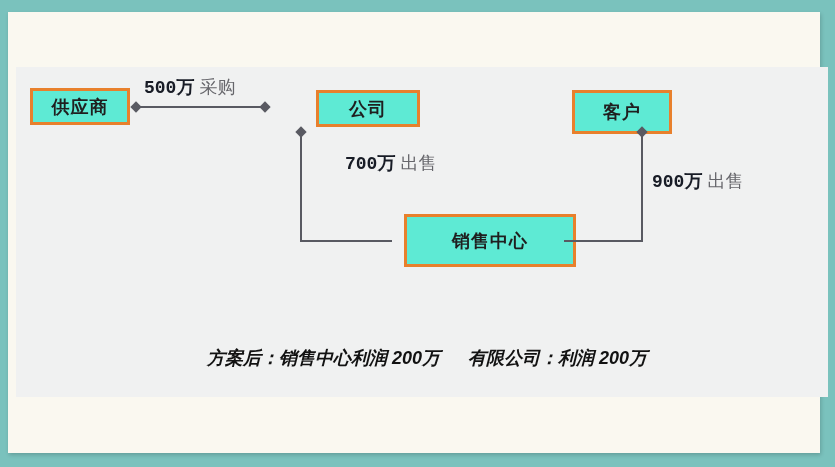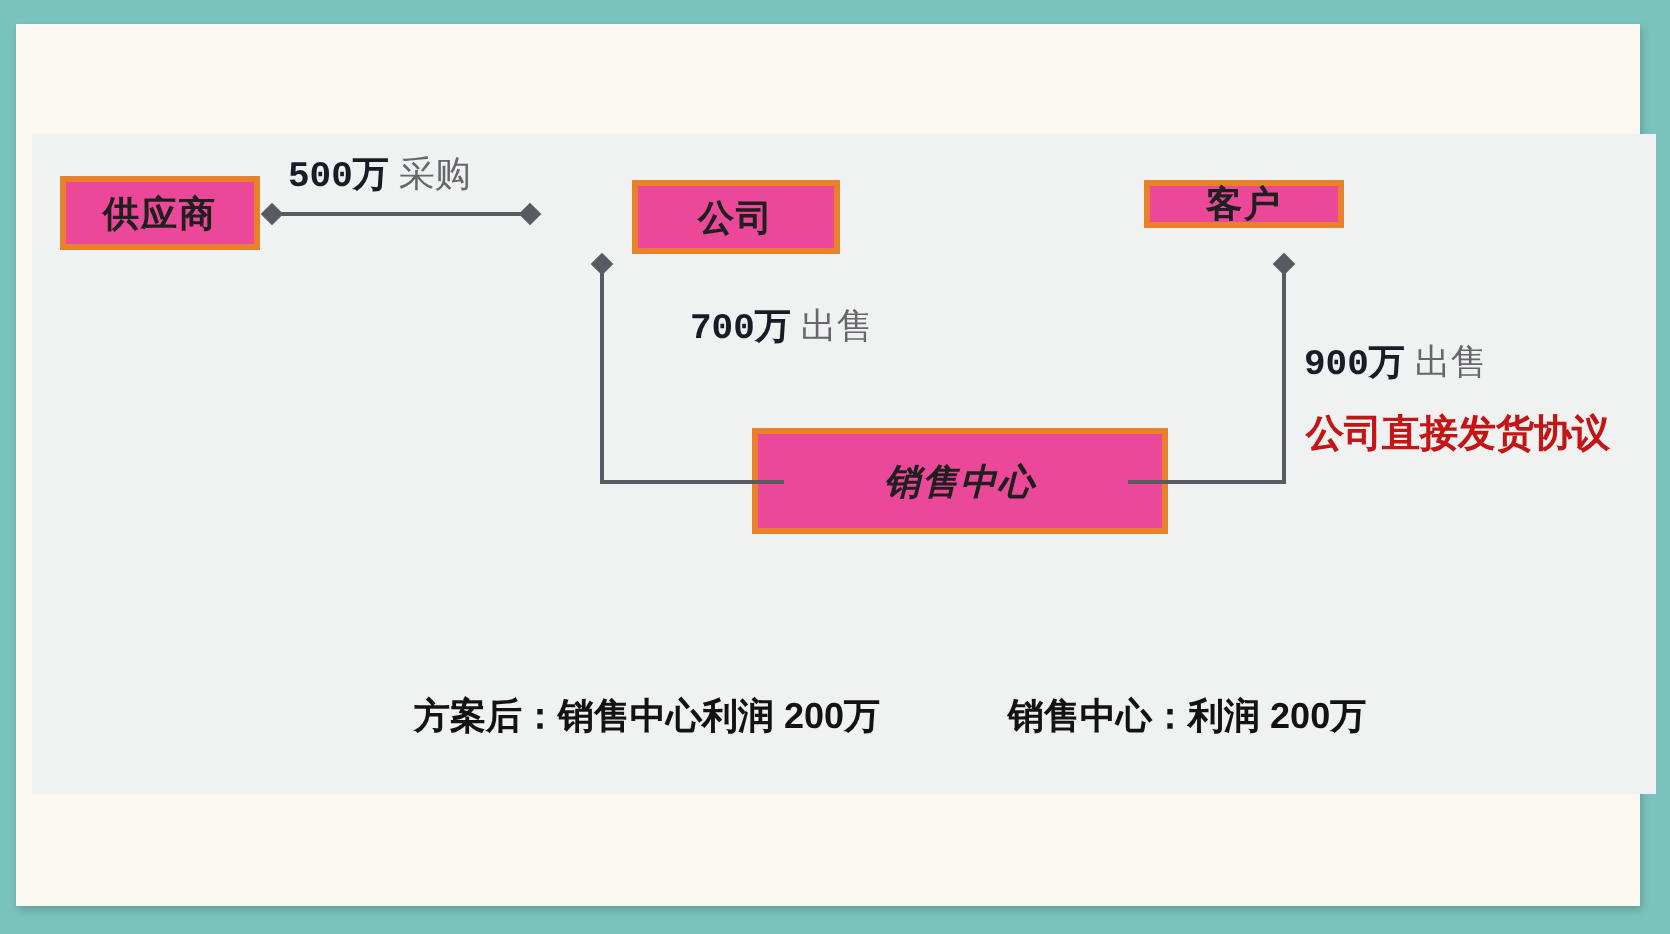--- a/index.html
+++ b/index.html
@@ -28,33 +28,33 @@
     left: 8px;
     top: 55px;
     width: 812px;
     height: 330px;
     background: #f0f1f1;
   }
   .node {
     position: absolute;
     box-sizing: border-box;
     border: 3px solid #e8802c;
-    background: #ec4899;
+    background: #5eead4;
     display: flex;
     align-items: center;
     justify-content: center;
     font-weight: bold;
     font-size: 18px;
     color: #1f1f1f;
     letter-spacing: 1px;
   }
   .node-supplier   { left: 30px;  top: 88px;  width: 100px; height: 37px; }
   .node-company    { left: 273px; top: 90px;  width: 104px; height: 37px; margin-left: 43px; }
-  .node-customer   { left: 572px; top: 90px;  width: 100px; height: 24px; }
-  .node-sales      { left: 376px; top: 214px; width: 208px; height: 53px; font-style: italic; }
+  .node-customer   { left: 572px; top: 90px;  width: 100px; height: 44px; }
+  .node-sales      { left: 404px; top: 214px; width: 172px; height: 53px; }
 
   .line {
     position: absolute;
     background: #595a62;
   }
   .diamond {
     position: absolute;
     width: 8px;
     height: 8px;
     background: #595a62;
@@ -83,25 +83,26 @@
     font-size: 19px;
     font-weight: bold;
     color: #c41414;
     white-space: nowrap;
   }
   .footer {
     position: absolute;
     left: 207px;
     top: 346px;
     display: flex;
-    gap: 64px;
+    gap: 28px;
     font-size: 18px;
     font-weight: bold;
     color: #121212;
     white-space: nowrap;
+    font-style: italic;
   }
 </style>
 </head>
 <body>
 
 <div class="canvas">
   <div class="slide">
     <div class="panel"></div>
   </div>
 
@@ -133,19 +134,18 @@
   <div class="edge-label" style="left:144px; top:75px;">
     <span class="amount">500万</span><span class="action">采购</span>
   </div>
   <div class="edge-label" style="left:321px; top:151px;margin-left:24px;">
     <span class="amount">700万</span><span class="action">出售</span>
   </div>
   <div class="edge-label" style="left:652px; top:169px;">
     <span class="amount">900万</span><span class="action">出售</span>
   </div>
 
-  <div class="annotation-red">公司直接发货协议</div>
 
   <div class="footer">
     <span>方案后：销售中心利润 200万</span>
-    <span>销售中心：利润 200万</span>
+    <span>有限公司：利润 200万</span>
   </div>
 </div>
 
 </body></html>

